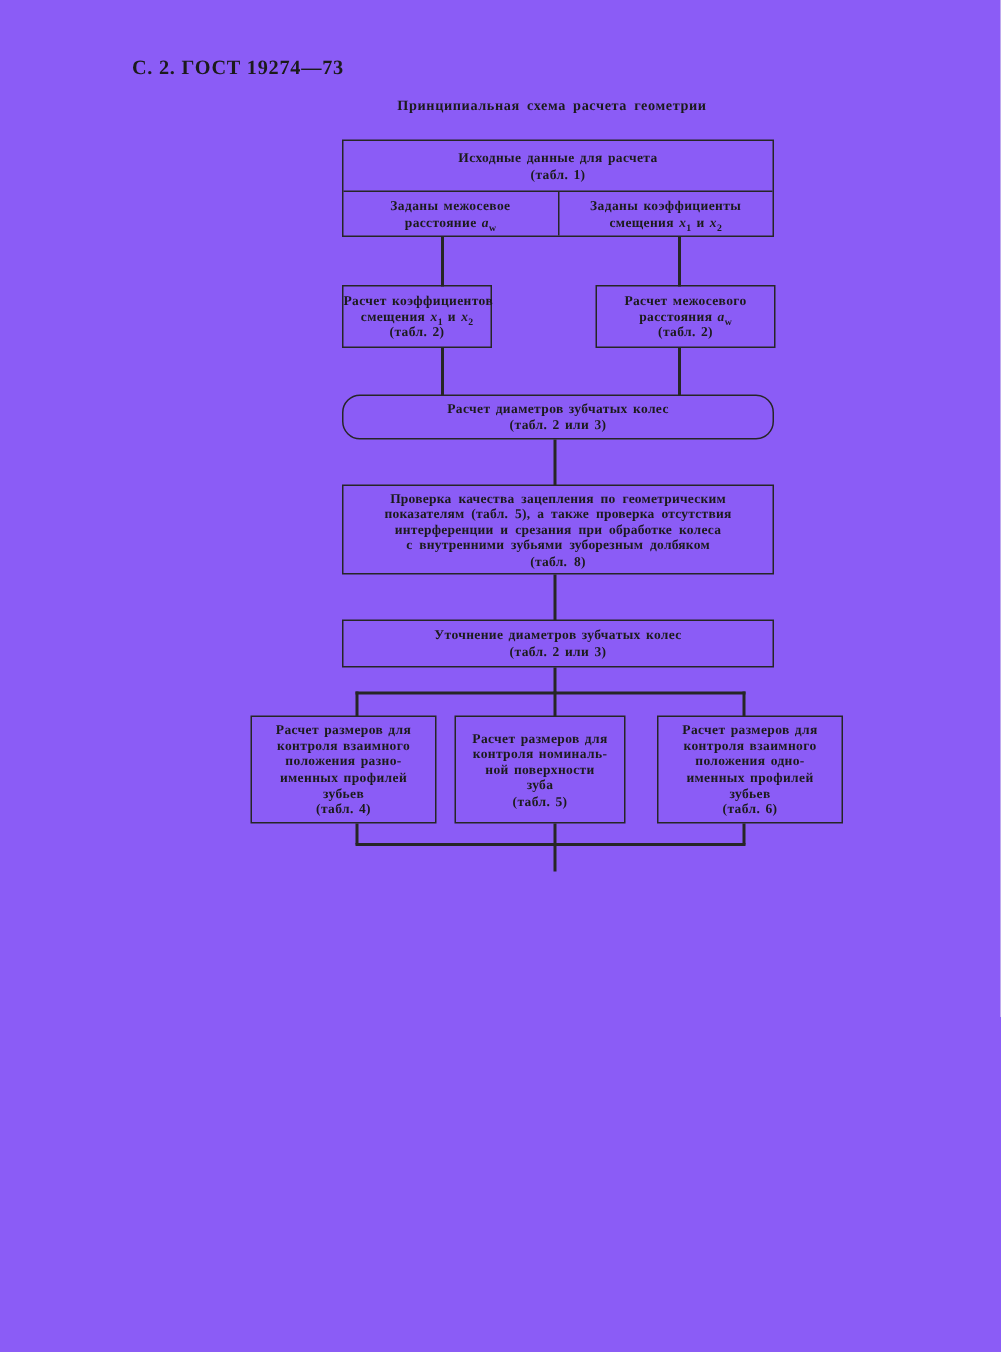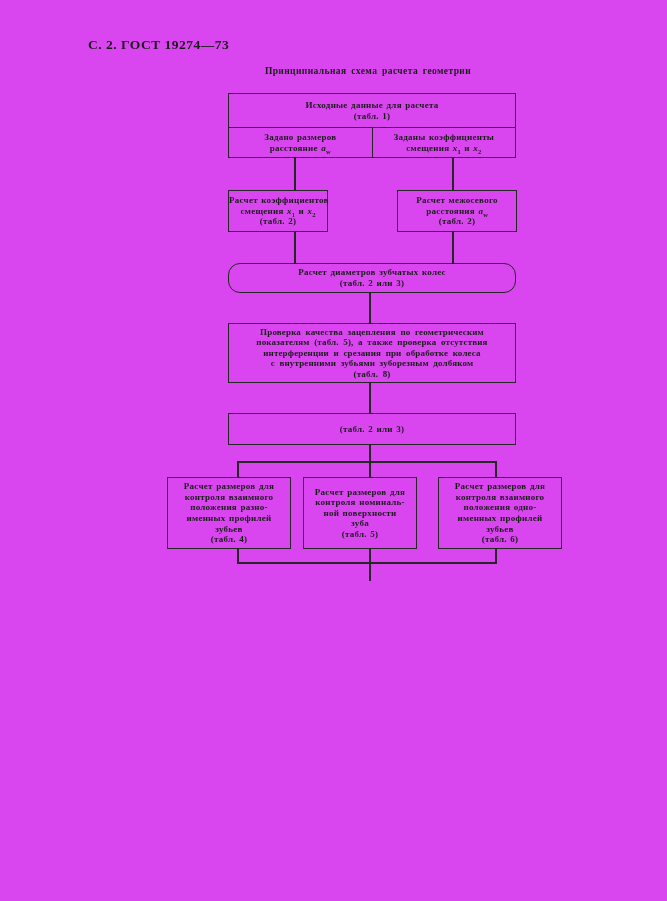--- a/index.html
+++ b/index.html
@@ -1,18 +1,18 @@
 <!DOCTYPE html>
 <html><head>
 <meta charset="utf-8">
 <style>
   html,body { margin:0; padding:0; background:#e8e8e8; }
   .page {
     position:relative; width:667px; height:901px;
-    background:#d946ef; overflow:hidden;
+    background:#8b5cf6; overflow:hidden;
     font-family:"Liberation Serif", serif;
     color:#1b1b1b;
   }
   .hdr {
     position:absolute; left:88px; top:37px;
     font-size:13.5px; font-weight:bold; letter-spacing:0.5px; white-space:nowrap;
   }
   .ttl {
     position:absolute; left:178px; top:66px; width:380px;
     text-align:center; font-size:9.5px; font-weight:bold;
@@ -49,21 +49,21 @@
   <div class="hdr">С. 2. ГОСТ 19274—73</div>
   <div class="ttl">Принципиальная схема расчета геометрии</div>
 
   <div class="fbox" style="left:228px;top:93px;width:288px;height:65px;">
     <div class="b1top">
       <div class="ln">Исходные данные для расчета</div>
       <div class="ln">(табл. 1)</div>
     </div>
     <div class="b1row">
       <div class="b1cell first">
-        <div class="ln">Задано размеров</div>
+        <div class="ln">Заданы межосевое</div>
         <div class="ln"><span>расстояние </span><i>a</i><sub>w</sub></div>
       </div>
       <div class="b1cell">
         <div class="ln">Заданы коэффициенты</div>
         <div class="ln"><span>смещения </span><i>x</i><sub>1</sub><span> и </span><i>x</i><sub>2</sub></div>
       </div>
     </div>
   </div>
 
   <div class="vline" style="left:294px;top:158px;height:33px;"></div>
@@ -94,20 +94,21 @@
     <div class="ln">Проверка качества зацепления по геометрическим</div>
     <div class="ln">показателям (табл. 5), а также проверка отсутствия</div>
     <div class="ln">интерференции и срезания при обработке колеса</div>
     <div class="ln">с внутренними зубьями зуборезным долбяком</div>
     <div class="ln">(табл. 8)</div>
   </div>
 
   <div class="vline" style="left:369px;top:383px;height:31px;"></div>
 
   <div class="fbox" style="left:228px;top:413px;width:288px;height:32px;">
+    <div class="ln">Уточнение диаметров зубчатых колес</div>
     <div class="ln">(табл. 2 или 3)</div>
   </div>
 
   <div class="vline" style="left:369px;top:445px;height:17px;"></div>
   <div class="hline" style="left:237px;top:461px;width:260px;"></div>
   <div class="vline" style="left:237px;top:461px;height:17px;"></div>
   <div class="vline" style="left:369px;top:461px;height:17px;"></div>
   <div class="vline" style="left:495px;top:461px;height:17px;"></div>
 
   <div class="fbox" style="left:167px;top:477px;width:124px;height:72px;">

